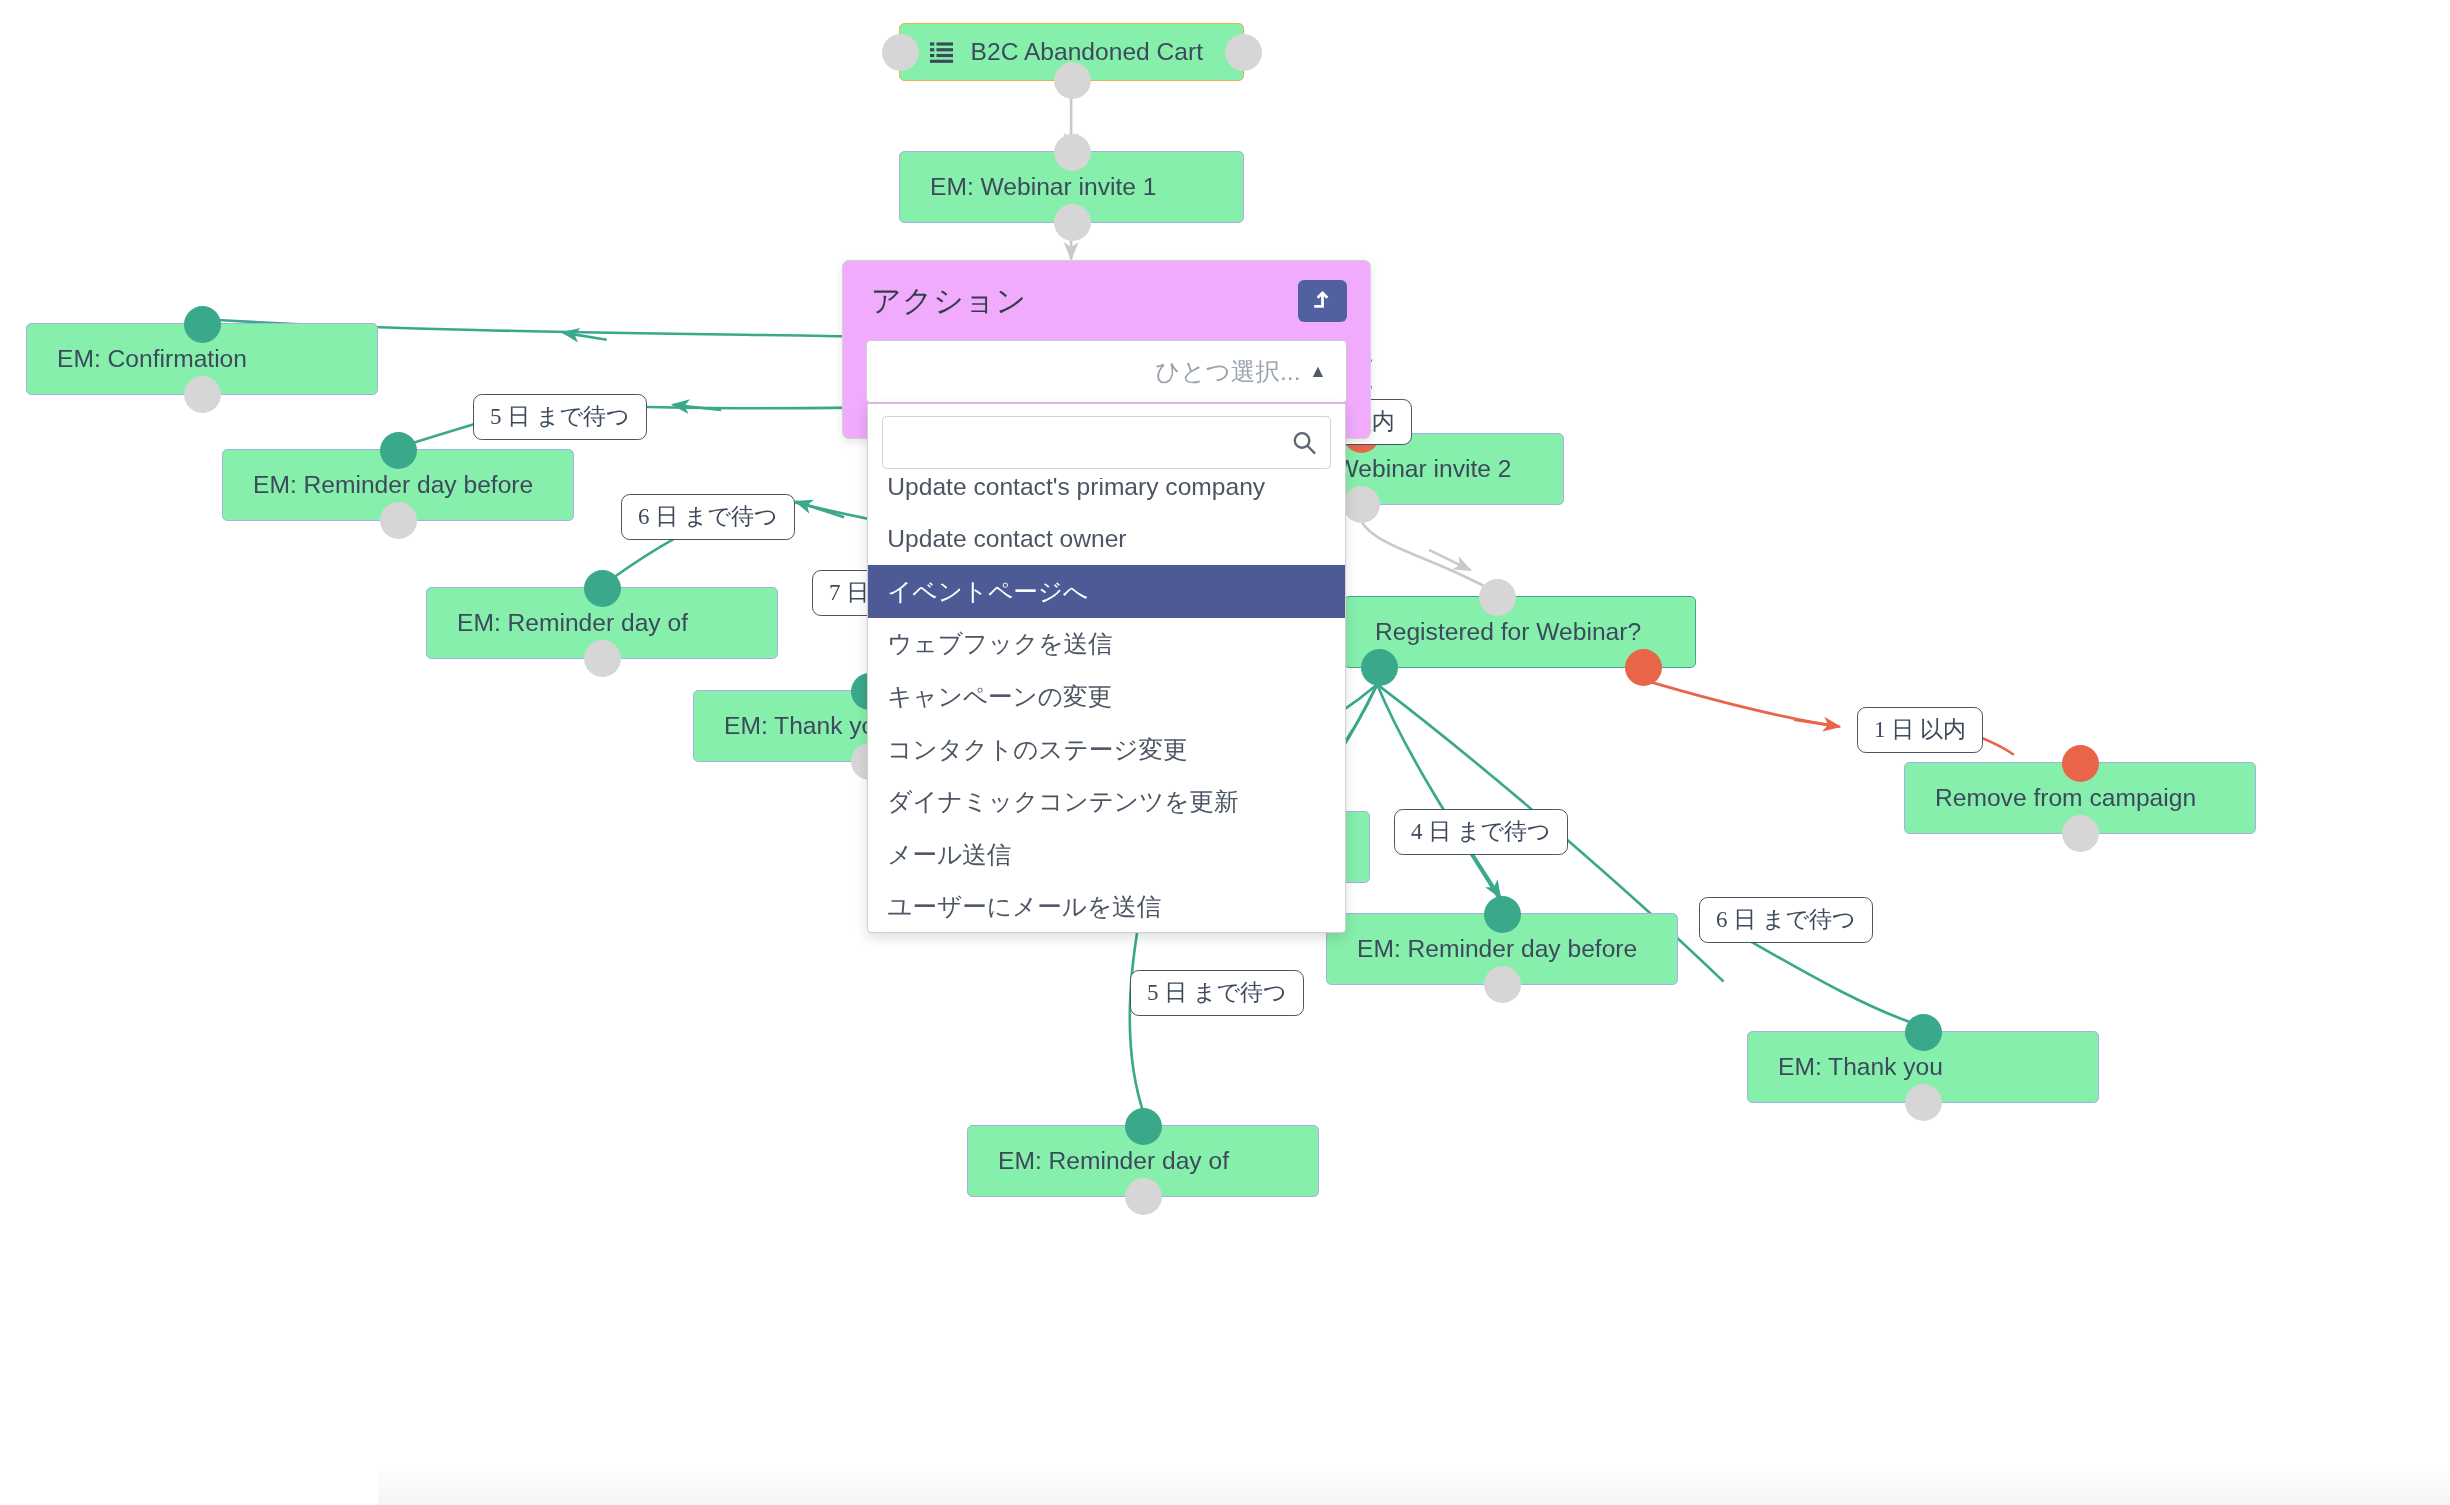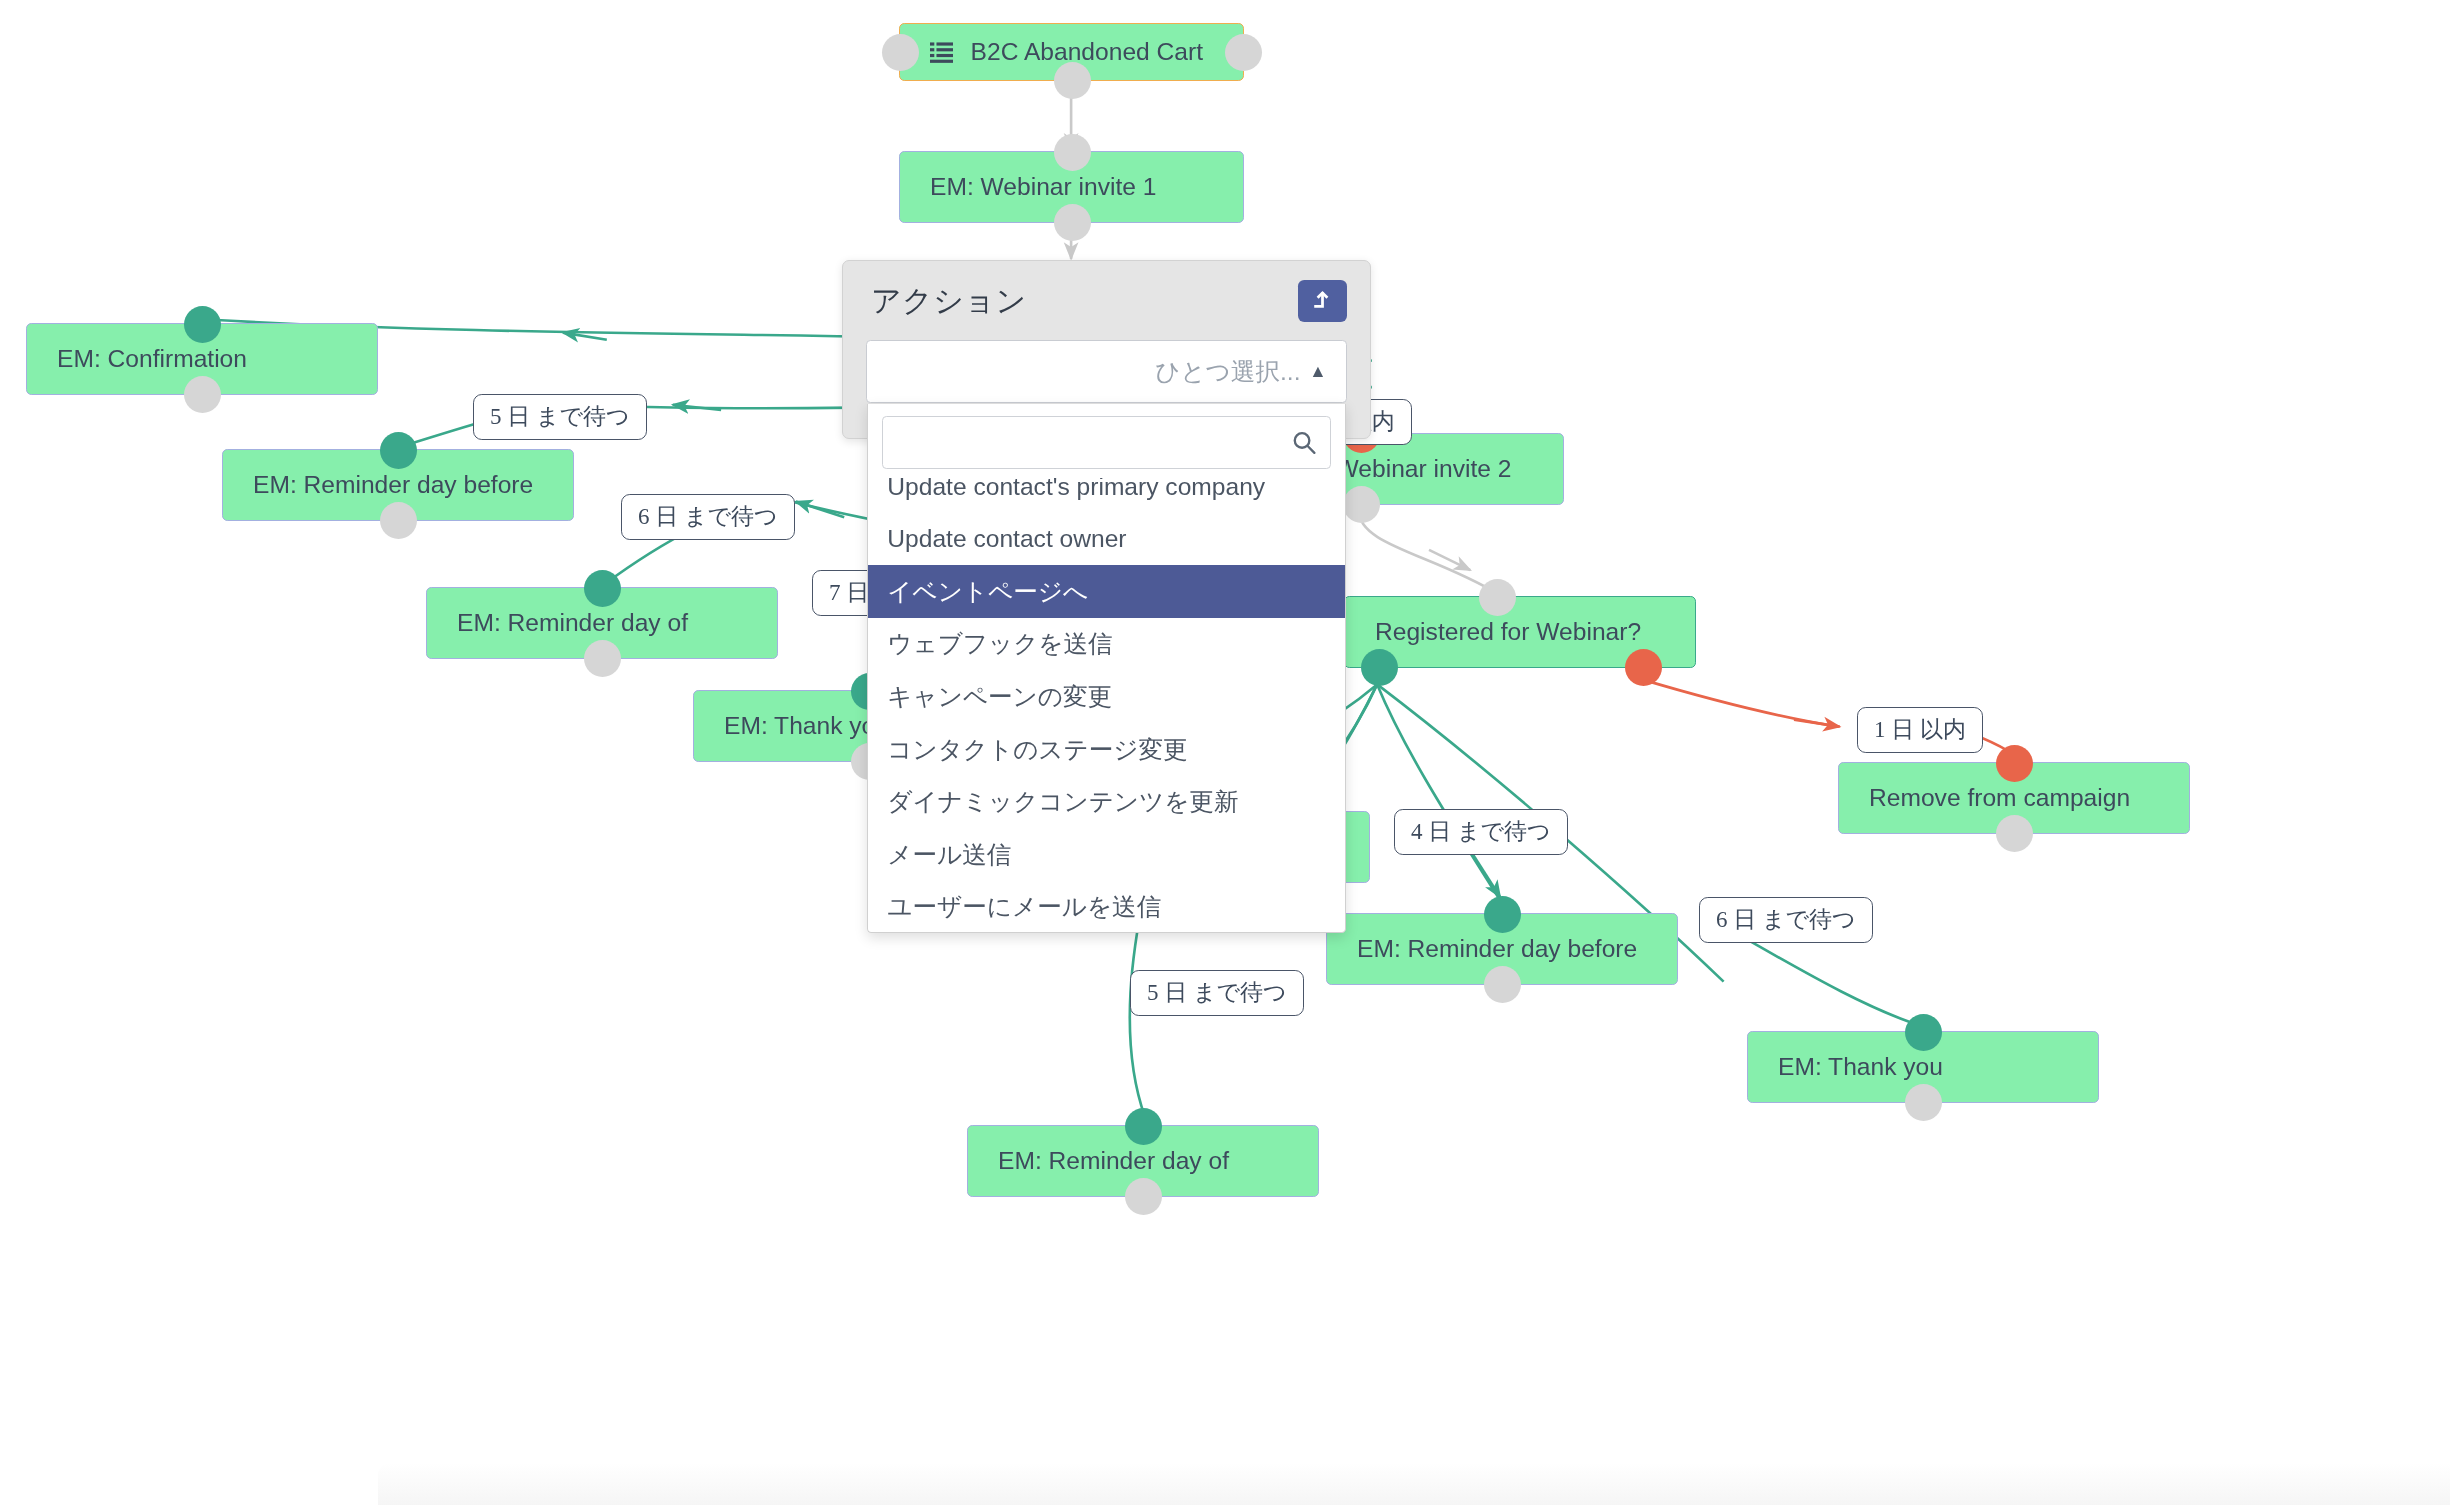--- a/index.html
+++ b/index.html
@@ -90,21 +90,21 @@
     font-family: Liberation Serif, serif;
   }
 
   
   #action-panel {
     position: absolute;
     left: 842px;
     top: 260px;
     width: 529px;
     box-sizing: border-box;
-    background: #e5e5e5;
+    background: #f0abfc;
     border: 0.9px solid #d2d2d2;
     border-radius: 7px;
     box-shadow: 0 2.6px 8.8px rgba(0,0,0,.10);
     z-index: 20;
   }
   #panel-header {
     display: flex;
     align-items: center;
     justify-content: space-between;
     padding: 19.3px 23px 17.6px 28px;
@@ -341,21 +341,21 @@
     <span class="handle bottom" style="left:88px;"></span>
   </div>
 
   <div class="node condition" style="left:1344px; top:596px; width:352px; height:72px;">
     <span>Registered for Webinar?</span>
     <span class="handle top" style="left:134px;"></span>
     <span class="handle bottom green" style="left:16px;"></span>
     <span class="handle bottom red" style="left:280px;"></span>
   </div>
 
-  <div class="node" style="left:1838px; top:762px; width:352px; height:72px;">
+  <div class="node" style="left:1904px; top:762px; width:352px; height:72px;">
     <span>Remove from campaign</span>
     <span class="handle top red" style="left:157px;"></span>
     <span class="handle bottom" style="left:157px;"></span>
   </div>
 
   <div class="node" style="left:1018px; top:811px; width:352px; height:72px;">
     <span></span>
     <span class="handle bottom" style="left:157px;"></span>
   </div>
 

